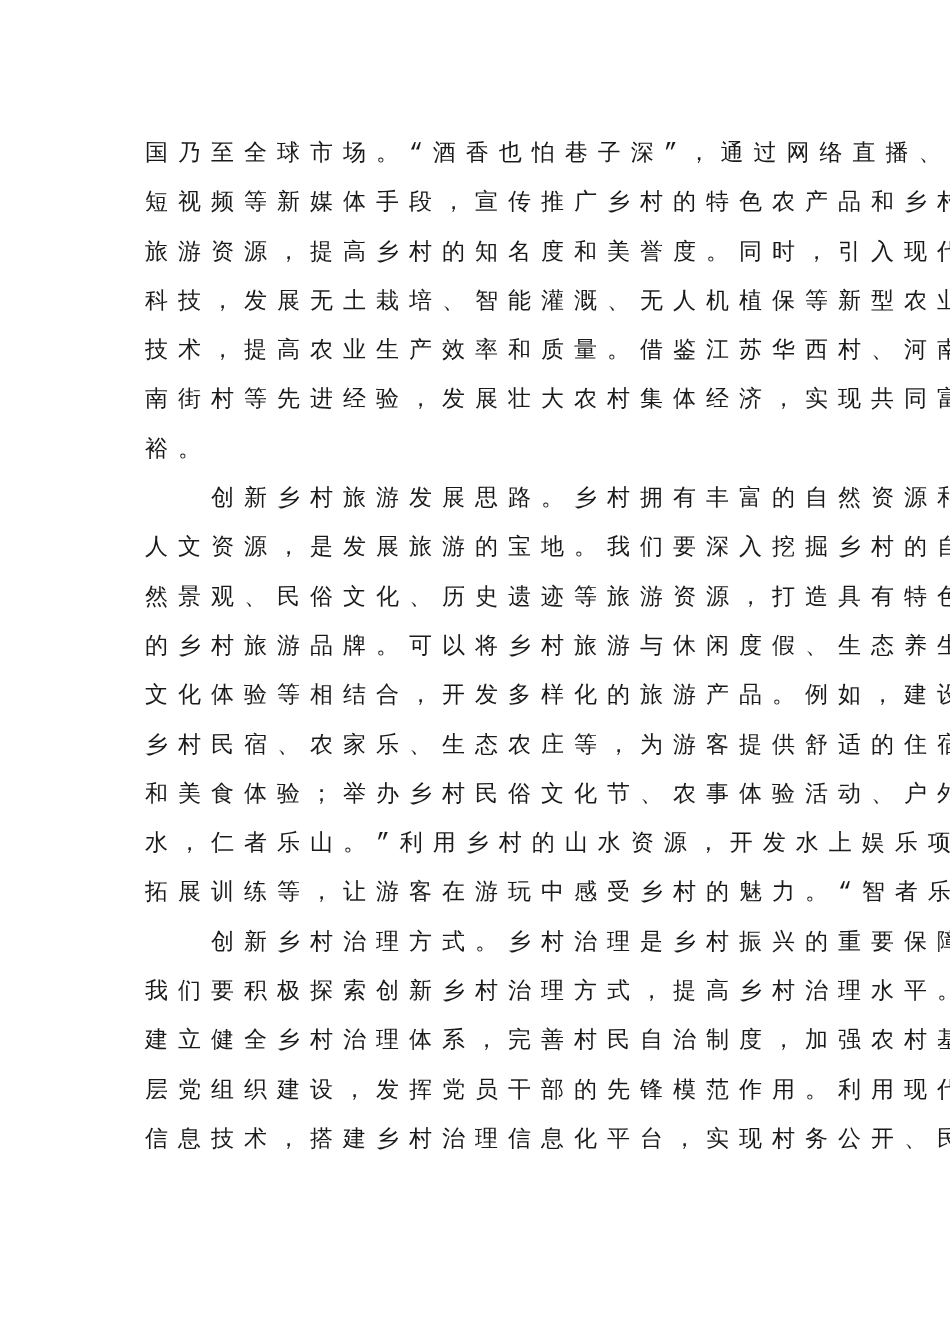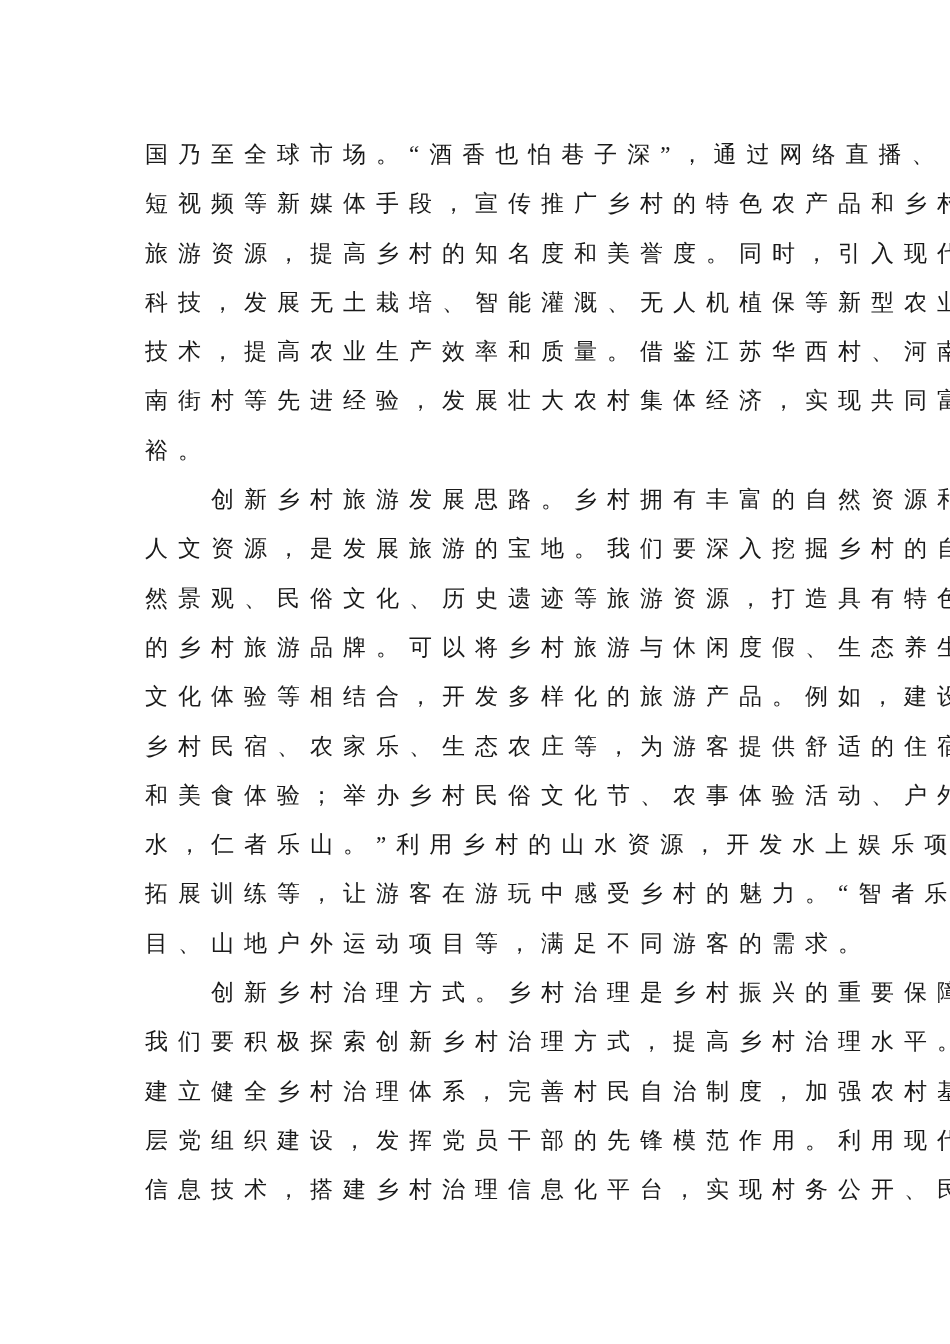--- a/index.html
+++ b/index.html
@@ -15,21 +15,21 @@
     }
     .page {
       position: absolute;
       left: 145px;
       top: 130px;
       width: 665px;
     }
     .line {
       height: 49.3px;
       line-height: 49.3px;
-      font-family: Liberation Serif, serif;
+      font-family: Liberation Mono, monospace;
       font-size: 23px;
       color: #1a1a1a;
       white-space: nowrap;
       letter-spacing: 10px;
     }
     .line.indent {
       padding-left: 66px;
     }
   </style>
 </head>
@@ -48,21 +48,20 @@
   <div>
     <div class="line indent">创新乡村旅游发展思路。乡村拥有丰富的自然资源和</div>
     <div class="line">人文资源，是发展旅游的宝地。我们要深入挖掘乡村的自</div>
     <div class="line">然景观、民俗文化、历史遗迹等旅游资源，打造具有特色</div>
     <div class="line">的乡村旅游品牌。可以将乡村旅游与休闲度假、生态养生</div>
     <div class="line">文化体验等相结合，开发多样化的旅游产品。例如，建设</div>
     <div class="line">乡村民宿、农家乐、生态农庄等，为游客提供舒适的住宿</div>
     <div class="line">和美食体验；举办乡村民俗文化节、农事体验活动、户外</div>
     <div class="line">水，仁者乐山。”利用乡村的山水资源，开发水上娱乐项</div>
     <div class="line">拓展训练等，让游客在游玩中感受乡村的魅力。“智者乐</div>
-    <div class="line">目、山地户外运动项目等，满足不同游客的需求。</div>
   </div>
   <div>
     <div class="line indent">创新乡村治理方式。乡村治理是乡村振兴的重要保障</div>
     <div class="line">我们要积极探索创新乡村治理方式，提高乡村治理水平。</div>
     <div class="line">建立健全乡村治理体系，完善村民自治制度，加强农村基</div>
     <div class="line">层党组织建设，发挥党员干部的先锋模范作用。利用现代</div>
     <div class="line">信息技术，搭建乡村治理信息化平台，实现村务公开、民</div>
   </div>
 </div>
 

